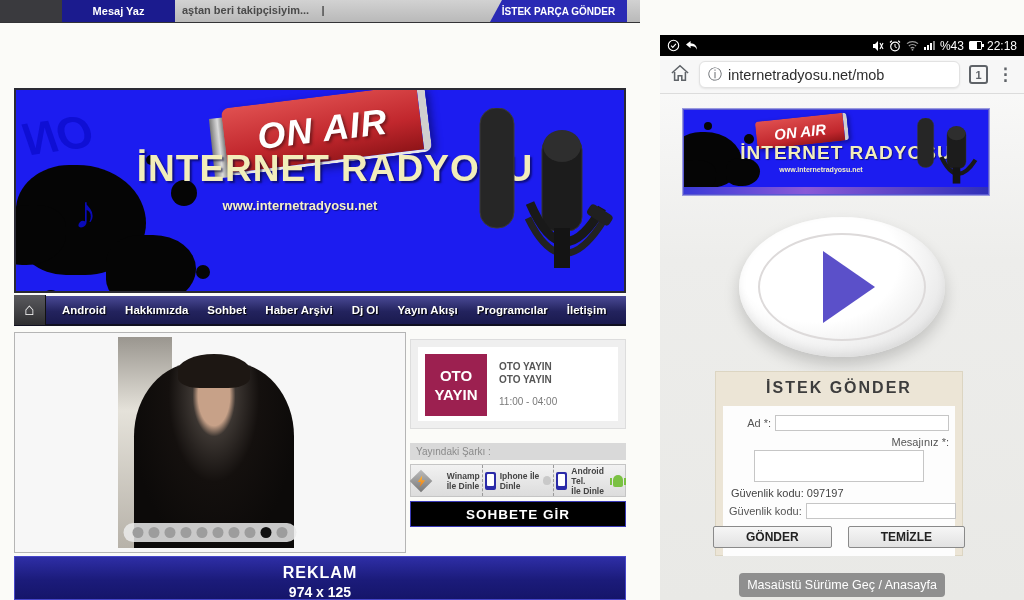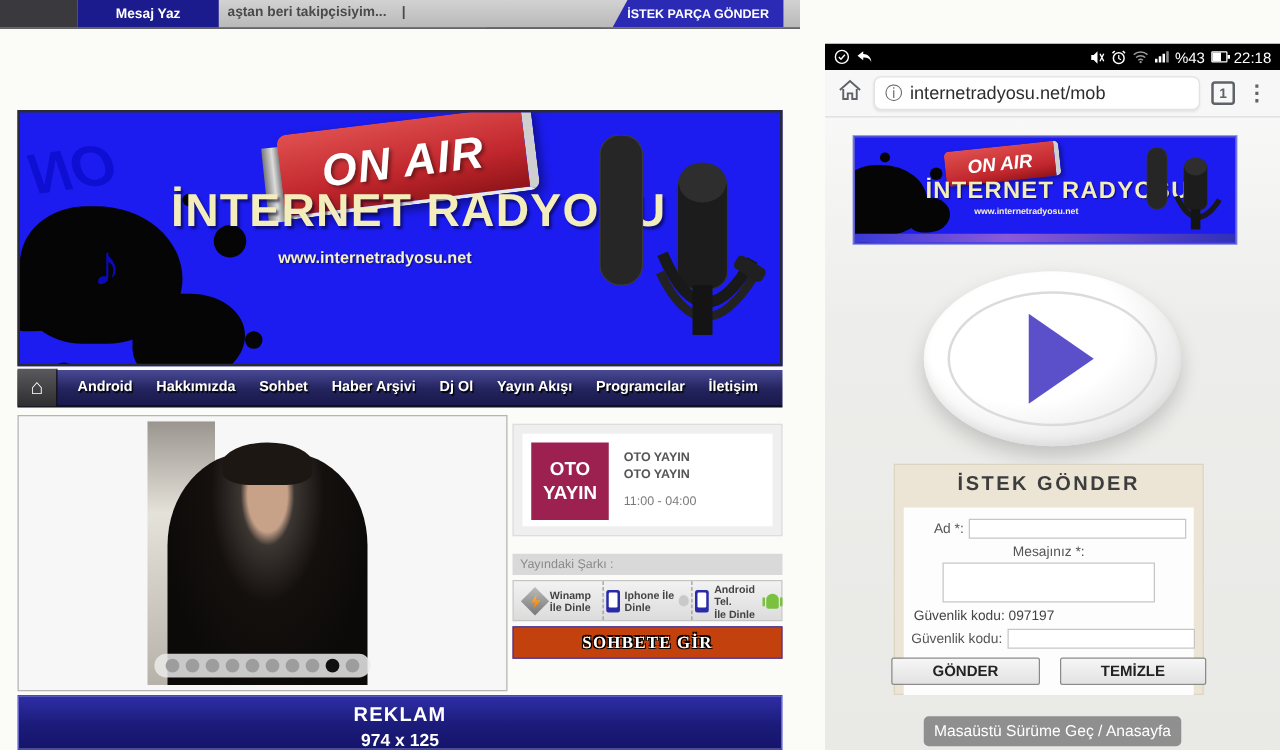--- a/index.html
+++ b/index.html
@@ -62,31 +62,31 @@
 
   .dt-sidebar { position:absolute; left:410px; top:334px; width:216px; }
   .sb-header { height:21px; background:#8c8c8c; color:#fff; font-size:11px; font-weight:bold; display:flex; align-items:center; justify-content:center; letter-spacing:.5px; }
   .sb-panel { margin-top:5px; background:#efefef; border:1px solid #ddd; padding:7px; height:90px; }
   .sb-inner { background:#fff; height:100%; display:flex; padding:7px; gap:12px; }
   .oto-badge { width:62px; height:62px; background:#9c2050; color:#fff; font-weight:bold; font-size:15px; line-height:19px; display:flex; flex-direction:column; align-items:center; justify-content:center; }
   .prog-lines { font-size:10px; font-weight:bold; color:#555; line-height:13px; padding-top:6px; }
   .prog-time { margin-top:9px; color:#7a7a7a; font-weight:normal; }
   .sb-nowplaying { margin-top:14px; height:17px; background:#d9d9d9; color:#8a8a8a; font-size:10px; display:flex; align-items:center; padding-left:6px; }
   .sb-listen { margin-top:4px; height:33px; background:linear-gradient(#f2f2f2,#dcdcdc); border:1px solid #c5c5c5; display:flex; }
-  .listen-cell { flex:1; display:flex; align-items:center; justify-content:center; gap:4px; border-right:1px dashed #9a9a9a; cursor:pointer; padding:0 2px; }
+  .listen-cell { flex:1; display:flex; align-items:center; justify-content:space-between; gap:4px; border-right:1px dashed #9a9a9a; cursor:pointer; padding:0 2px; }
   .listen-cell:last-child { border-right:none; }
   .listen-label { font-size:8.5px; font-weight:bold; color:#444; line-height:10px; }
   .winamp-ico { width:16px; height:16px; background:linear-gradient(135deg,#bbb,#777); transform:rotate(45deg); display:flex; align-items:center; justify-content:center; flex:none; }
   .bolt { width:9px; height:12px; background:linear-gradient(#ffb637,#e87b17); clip-path:polygon(60% 0, 10% 55%, 45% 55%, 30% 100%, 95% 40%, 55% 40%); transform:rotate(-45deg); }
   .phone-ico { width:11px; height:18px; background:#2a2aa8; border-radius:2px; position:relative; flex:none; }
   .phone-ico:after { content:""; position:absolute; left:2px; top:2px; right:2px; bottom:4px; background:#fff; border-radius:1px; }
   .apple-dot { width:8px; height:9px; background:#c9c9c9; border-radius:50% 50% 45% 45%; flex:none; }
   .android-bot { width:10px; height:12px; background:#7ac142; border-radius:5px 5px 2px 2px; position:relative; flex:none; }
   .android-bot:after { content:""; position:absolute; left:-3px; top:3px; width:2px; height:7px; background:#7ac142; box-shadow:14px 0 0 #7ac142; }
-  .sb-chat { margin-top:4px; height:26px; background:#c2410c; border:1px solid #3a3ab8; color:#fff; font-size:13.5px; font-weight:bold; letter-spacing:1px; display:flex; align-items:center; justify-content:center; cursor:pointer; text-shadow:1px 1px 0 #000, -1px -1px 0 #000, 1px -1px 0 #000, -1px 1px 0 #000;font-family:Liberation Serif, serif; }
+  .sb-chat { margin-top:4px; height:26px; background:#000000; border:1px solid #3a3ab8; color:#fff; font-size:13.5px; font-weight:bold; letter-spacing:1px; display:flex; align-items:center; justify-content:center; cursor:pointer; text-shadow:1px 1px 0 #000, -1px -1px 0 #000, 1px -1px 0 #000, -1px 1px 0 #000; }
 
   .dt-footer { position:absolute; left:14px; top:556px; width:612px; height:44px; background:linear-gradient(#2e2ea6 0,#1b1b7a 55%,#15156a); border:1px solid #4646c8; text-align:center; color:#fff; }
   .ad-line1 { font-size:16px; font-weight:bold; letter-spacing:1px; margin-top:7px; }
   .ad-line2 { font-size:14px; font-weight:bold; margin-top:2px; }
 
   
   .ph { position:absolute; left:660px; top:35px; width:364px; height:565px; background:linear-gradient(#fcfcfc,#ededeb 40%,#e9e9e6); }
   .ph-status { position:absolute; left:0; top:0; width:100%; height:21px; background:#000; display:flex; align-items:center; color:#fff; font-size:12px; padding:0 7px; gap:5px; }
   .ph-status .grow { flex:1; }
   .st-ic { display:flex; align-items:center; }
@@ -113,21 +113,21 @@
   .ph-play { position:absolute; left:50%; top:182px; transform:translateX(-50%); width:206px; height:140px; border-radius:50%; background:radial-gradient(ellipse at 38% 32%, #ffffff 0 45%, #ececec 70%, #d9d9d9); box-shadow:0 8px 16px rgba(0,0,0,.18), inset 0 -4px 8px rgba(0,0,0,.06); display:flex; align-items:center; justify-content:center; cursor:pointer; }
   .ph-play-ring { width:168px; height:108px; border:2px solid #dddada; border-radius:50%; display:flex; align-items:center; justify-content:center; }
   .ph-play-tri { width:0; height:0; border-left:52px solid #5b50c9; border-top:36px solid transparent; border-bottom:36px solid transparent; margin-left:14px; }
 
   .ph-form { position:absolute; left:55px; top:336px; width:248px; height:185px; background:#ece5d6; border:1px solid #dcd5c2; }
   .form-title { text-align:center; color:#3d3d3d; font-size:16px; font-weight:bold; letter-spacing:2px; padding-top:7px; }
   .form-inner { margin:9px 7px 0 7px; background:#fdfdfd; padding:9px 6px 8px 6px; }
   .f-row { display:flex; align-items:center; margin-bottom:5px; }
   .f-label { width:42px; text-align:right; font-size:11px; color:#555; margin-right:4px; white-space:nowrap; }
   .f-input { flex:1; height:16px; border:1px solid #c6c6c6; background:#fff; font-size:11px; padding:0 3px; }
-  .f-center-label { text-align:center; font-size:11px; color:#555; margin:2px 0 2px 0; }
+  .f-center-label { text-align:right; font-size:11px; color:#555; margin:2px 0 2px 0; }
   .f-textarea { display:block; margin:0 auto 5px auto; width:170px; height:32px; border:1px solid #c6c6c6; resize:none; font-size:11px; }
   .f-captcha-line { font-size:11px; color:#444; margin:1px 0 4px 2px; }
   .f-buttons { display:flex; justify-content:center; gap:16px; margin-top:7px; }
   .f-btn { background:linear-gradient(#f6f6f6,#e2e2e2); border:1px solid #8a8a8a; border-radius:2px; font-size:12px; font-weight:bold; color:#222; padding:3px 32px; cursor:pointer; font-family:"Liberation Sans", sans-serif; }
 
   .ph-footer-btn { position:absolute; left:50%; transform:translateX(-50%); top:538px; width:206px; height:24px; background:#8f8f8f; border-radius:4px; color:#fff; font-size:12.5px; display:flex; align-items:center; justify-content:center; cursor:pointer; }
 </style>
 </head>
 <body>
 

